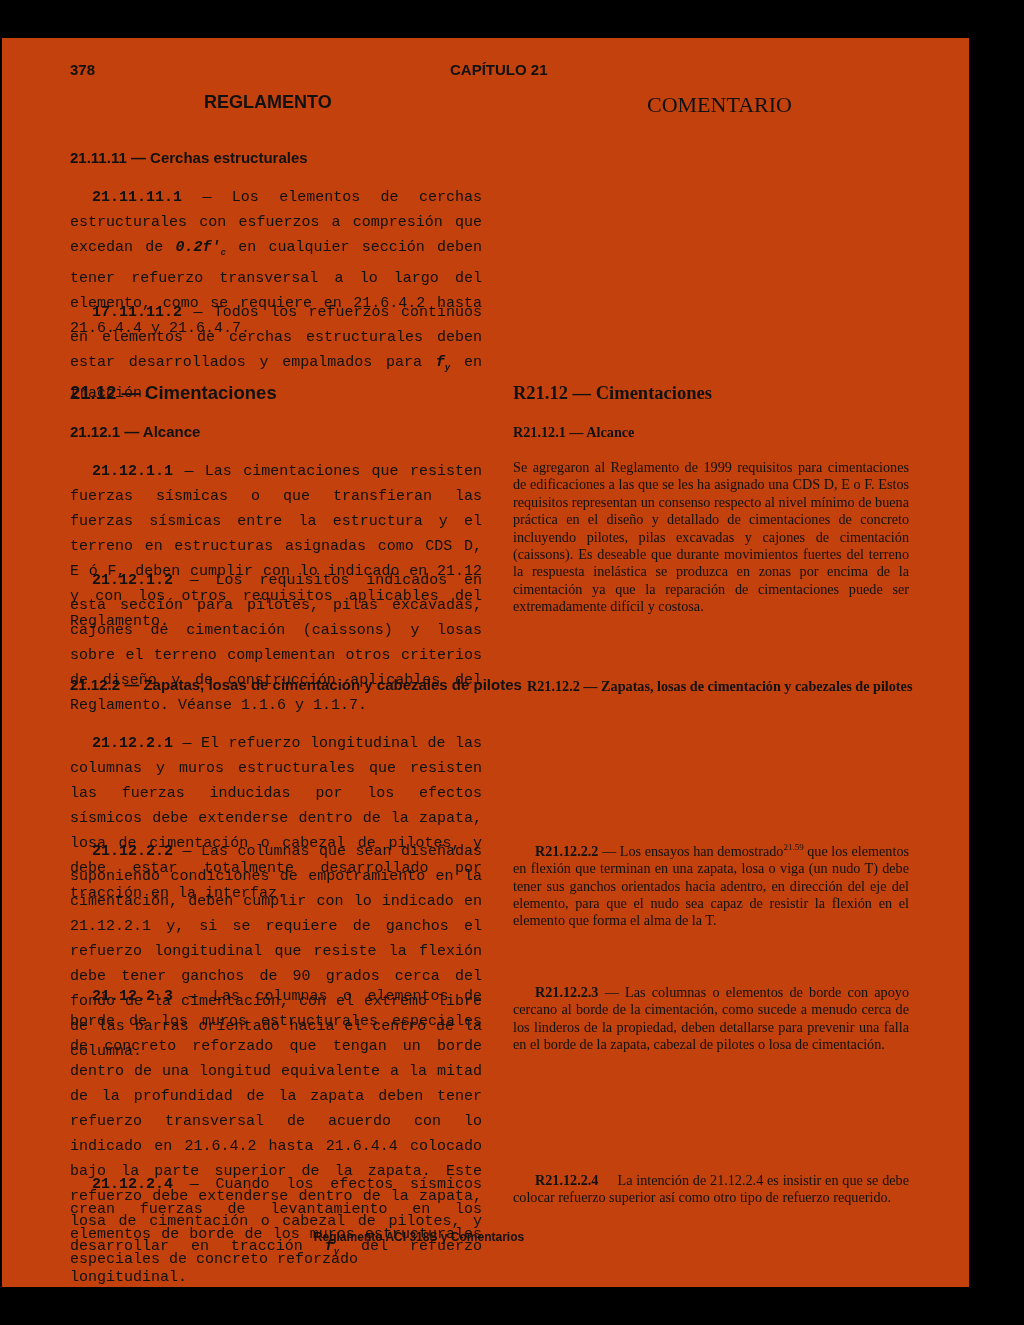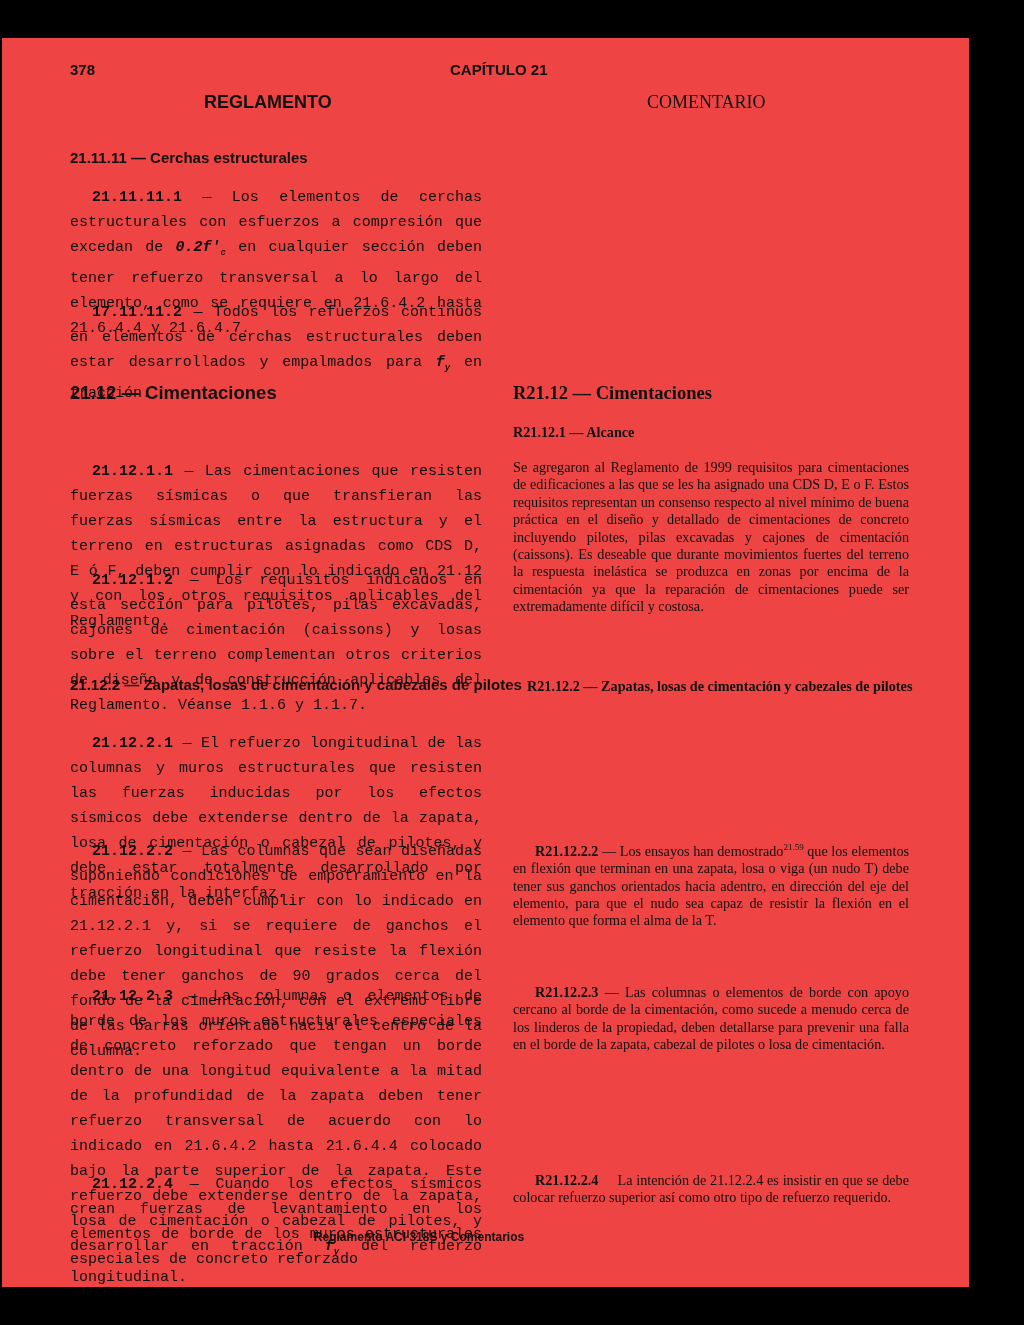--- a/index.html
+++ b/index.html
@@ -6,31 +6,31 @@
     body {
       width: 1024px; height: 1325px;
       background: #000000;
       position: relative;
       overflow: hidden;
     }
     .page {
       position: absolute;
       left: 2px; top: 38px;
       width: 967px; height: 1249px;
-      background: #ef4444;
+      background: #c2410c;
       color: #111111;
     }
     .abs { position: absolute; }
     .sans { font-family: "Liberation Sans", sans-serif; }
     .serif { font-family: "Liberation Serif", serif; }
 
     .page-number { left: 68px; top: 23px; font-size: 15px; font-weight: bold; }
     .chapter { left: 448px; top: 23px; font-size: 15px; font-weight: bold; }
     .col-head-left { left: 202px; top: 54px; font-size: 18px; font-weight: bold; }
-    .col-head-right { left: 645px; top: 54px; font-size: 18px; }
+    .col-head-right { left: 645px; top: 54px; font-size: 22px; }
 
     .lcol { left: 68px; width: 412px; }
     .rcol { left: 511px; width: 396px; }
 
     .p-sans { font-size: 15px; line-height: 25px; text-align: justify; font-family: Liberation Mono, monospace; }
     .p-serif { font-size: 14.2px; line-height: 17.4px; text-align: justify; }
     .indent { text-indent: 22px; }
 
     .h2-sans { font-size: 18.5px; font-weight: bold; }
     .h2-serif { font-size: 18.5px; font-weight: bold; }
@@ -59,20 +59,21 @@
 
   <p class="abs sans lcol p-sans indent" style="top:147px; margin:0;">
     <b class="num">21.11.11.1</b><span> — Los elementos de cerchas estructurales con esfuerzos a compresión que excedan de </span><span class="math"><span>0.2f</span><span>′</span><sub>c</sub></span><span> en cualquier sección deben tener refuerzo transversal a lo largo del elemento, como se requiere en 21.6.4.2 hasta 21.6.4.4 y 21.6.4.7.</span>
   </p>
 
   <p class="abs sans lcol p-sans indent" style="top:262px; margin:0;">
     <b class="num">17.11.11.2</b><span> — Todos los refuerzos continuos en elementos de cerchas estructurales deben estar desarrollados y empalmados para </span><span class="math"><span>f</span><sub>y</sub></span><span> en tracción.</span>
   </p>
 
   <div class="abs sans lcol h2-sans" style="top:344px;">21.12 — Cimentaciones</div>
+  <div class="abs sans lcol h3-sans" style="top:385px;">21.12.1 — Alcance</div>
 
   <p class="abs sans lcol p-sans indent" style="top:421px; margin:0;">
     <b class="num">21.12.1.1</b><span> — Las cimentaciones que resisten fuerzas sísmicas o que transfieran las fuerzas sísmicas entre la estructura y el terreno en estructuras asignadas como CDS D, E ó F, deben cumplir con lo indicado en 21.12 y con los otros requisitos aplicables del Reglamento.</span>
   </p>
 
   <p class="abs sans lcol p-sans indent" style="top:530px; margin:0;">
     <b class="num">21.12.1.2</b><span> — Los requisitos indicados en esta sección para pilotes, pilas excavadas, cajones de cimentación (caissons) y losas sobre el terreno complementan otros criterios de diseño y de construcción aplicables del Reglamento. Véanse 1.1.6 y 1.1.7.</span>
   </p>
 
   <div class="abs sans lcol h3-sans hang" style="top:638px;">21.12.2 — Zapatas, losas de cimentación y cabezales de pilotes</div>

